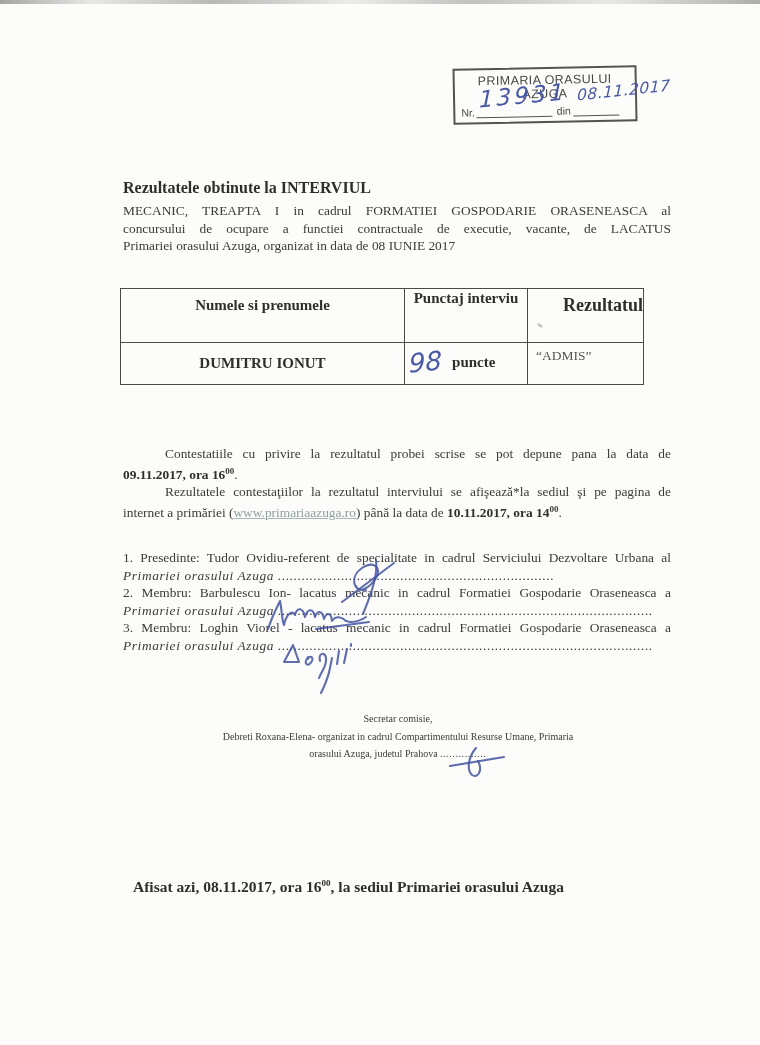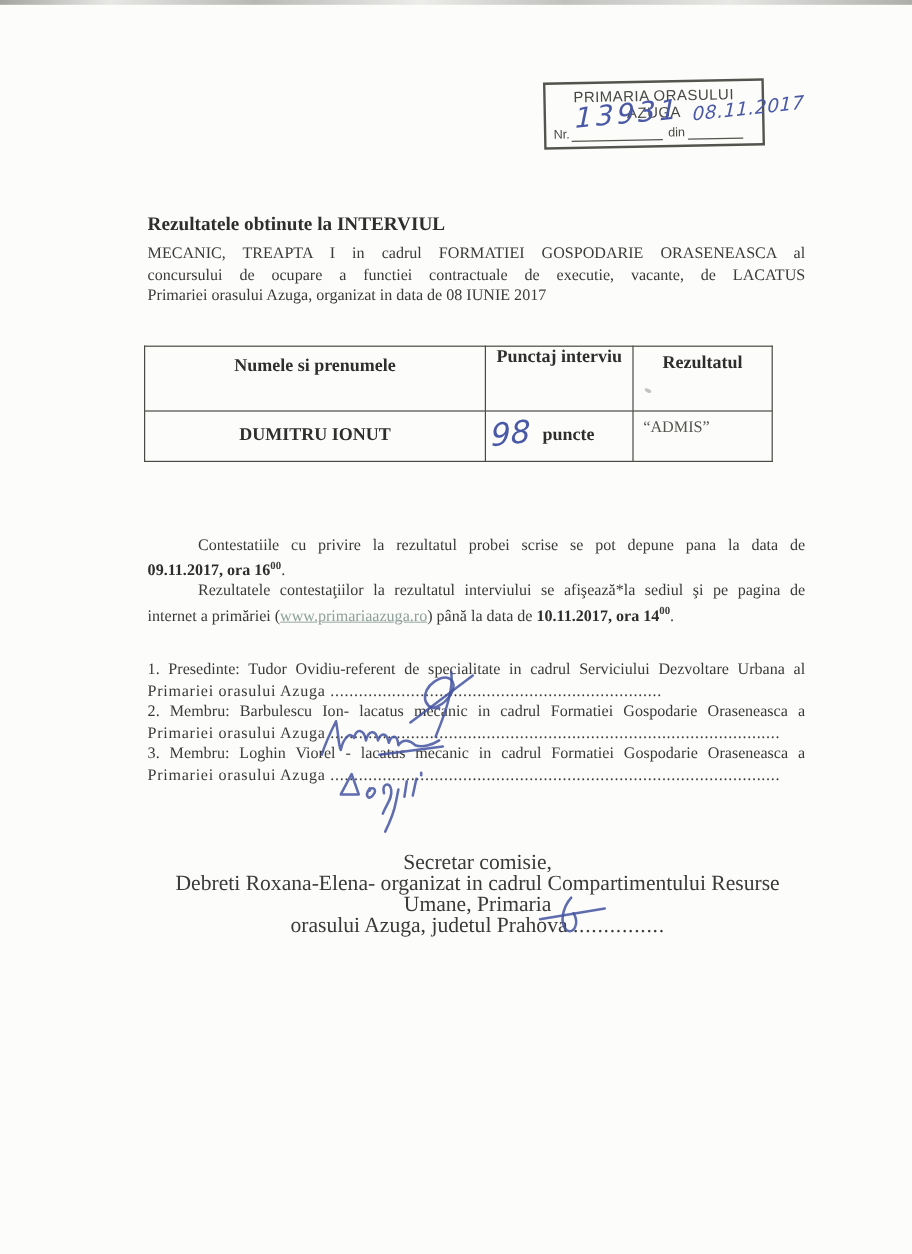--- a/index.html
+++ b/index.html
@@ -37,36 +37,36 @@
   .jline{text-align:justify;text-align-last:justify;white-space:normal;overflow:hidden;max-height:18px;}
   .ind{text-indent:42px;}
   
   .results-table{
     position:absolute;left:120px;top:288px;width:520px;border-collapse:collapse;
     table-layout:fixed;color:#2e2e2c;
   }
   .results-table td,.results-table th{border:1.4px solid #4a4a45;padding:0;}
   th.h-name{width:283px;font-size:15px;vertical-align:top;padding-top:8px;text-align:center;}
   th.h-score{width:122px;font-size:15px;vertical-align:top;padding-top:0;text-align:center;line-height:1.2;}
-  th.h-result{width:115px;font-size:15px;vertical-align:top;padding-top:6px;text-align:center;}
+  th.h-result{width:115px;font-size:18px;vertical-align:top;padding-top:6px;text-align:right;}
   .results-table thead tr{height:54px;}
   .results-table tbody tr{height:42px;}
   td.c-name{text-align:center;font-weight:bold;font-size:15px;vertical-align:middle;}
   td.c-score{vertical-align:middle;padding-left:2px;white-space:nowrap;}
   .hw-score{display:inline-block;font-size:26px;line-height:1;transform:rotate(-6deg) skewX(-6deg);vertical-align:middle;margin:-4px 2px 0 2px;}
   .score-unit{font-weight:bold;font-size:15px;margin-left:8px;}
   td.c-result{vertical-align:top;padding:5px 0 0 8px;font-size:13.5px;color:#53534f;}
   
   .contest{top:445px;}
   .commission{top:549px;}
-  .leader{white-space:nowrap;overflow:hidden;letter-spacing:.6px;}
+  .leader{white-space:nowrap;overflow:hidden;letter-spacing:.6px;font-style:italic;}
   .b{font-weight:bold;color:#2e2e2c;}
   sup{font-size:9px;font-weight:bold;}
   .url{color:#8fa09b;text-decoration:underline;text-decoration-color:#a8b5b0;}
-  .secretary{position:absolute;left:118px;top:710px;width:560px;text-align:center;font-size:18px;line-height:17.5px;}
+  .secretary{position:absolute;left:118px;top:710px;width:560px;text-align:center;font-size:10px;line-height:17.5px;}
   .footer-line{position:absolute;left:133px;top:878px;font-weight:bold;font-size:15.5px;color:#2e2e2c;white-space:nowrap;}
   
   .sig{position:absolute;}
   .sig path{fill:none;stroke:#4354a1;stroke-width:2.1;stroke-linecap:round;stroke-linejoin:round;opacity:.85;}
   .speck{position:absolute;left:537px;top:324px;width:6px;height:3px;border-radius:50%;background:rgba(90,90,85,.35);transform:rotate(28deg);}
 </style>
 </head>
 <body>
 
 <div class="page">
@@ -124,20 +124,21 @@
     <div class="jline">3. Membru: Loghin Viorel - lacatus mecanic in cadrul Formatiei Gospodarie Oraseneasca a</div>
     <div class="leader"><span>Primariei orasului Azuga </span><span>...............................................................................................</span></div>
   </div>
 
   <div class="secretary">
     <div>Secretar comisie,</div>
     <div>Debreti Roxana-Elena- organizat in cadrul Compartimentului Resurse Umane, Primaria</div>
     <div><span>orasului Azuga, judetul Prahova </span><span class="leader">...............</span></div>
   </div>
 
+  <div class="footer-line"><span>Afisat azi, 08.11.2017, ora 16</span><sup>00</sup><span>, la sediul Primariei orasului Azuga</span></div>
 
   <svg class="sig" style="left:332px;top:556px;" width="75" height="62" viewBox="0 0 75 62">
     <path d="M34,34 C20,36 18,20 30,12 C42,4 50,12 44,22 C38,32 26,38 24,30"></path>
     <path d="M10,46 L62,7"></path>
     <path d="M44,4 C46,18 40,36 31,58"></path>
   </svg>
   <svg class="sig" style="left:262px;top:597px;" width="115" height="45" viewBox="0 0 115 45">
     <path d="M6,32 C10,20 16,8 18,4 C20,14 20,24 22,28 C24,18 30,12 33,18 C35,10 41,10 43,20 C45,12 51,10 53,20 C55,14 60,12 62,22 C64,16 69,14 70,24 C74,18 80,20 84,24 C90,26 98,24 104,20"></path>
     <path d="M54,32 L107,25"></path>
   </svg>

